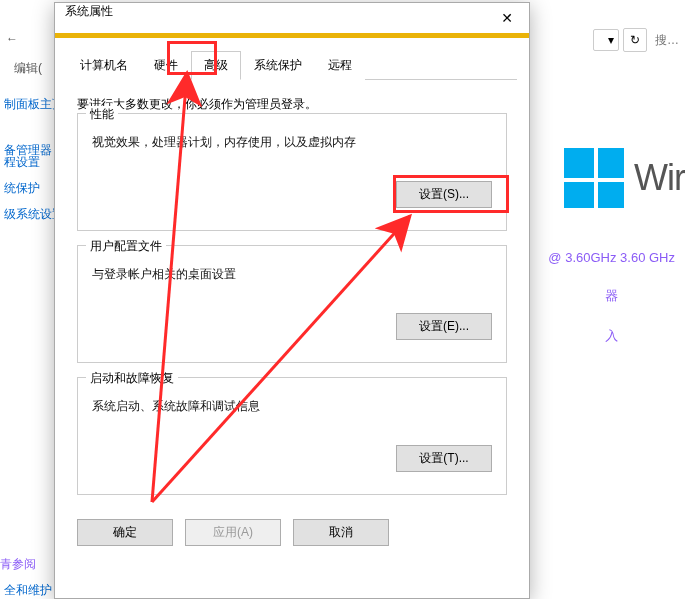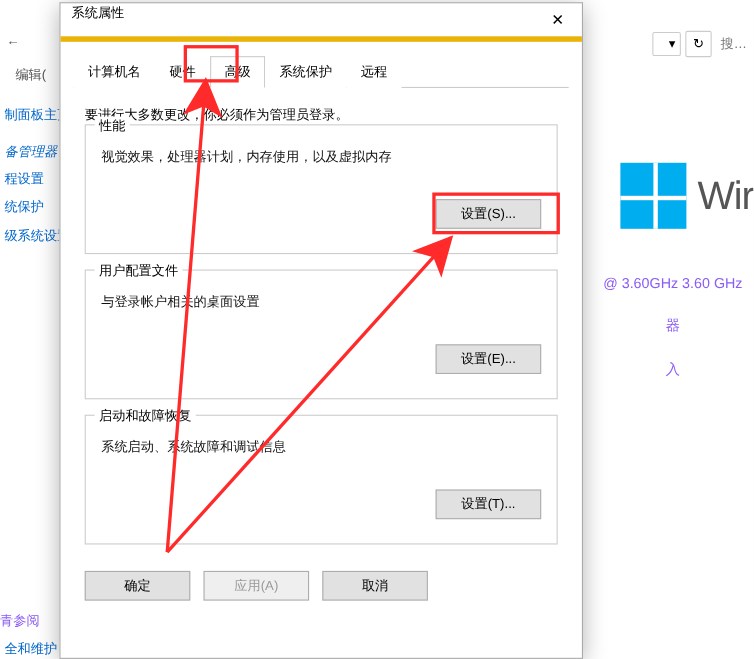--- a/index.html
+++ b/index.html
@@ -63,21 +63,21 @@
     <div class="bg-left">
       <div class="bg-left-block" style="top:30px;left:6px;">
         <span class="grey">←</span>
       </div>
       <div class="bg-left-block" style="top:60px;left:14px;">
         <span class="grey">编辑(</span>
       </div>
       <div class="bg-left-block" style="top:96px;">
         <a>制面板主页</a>
       </div>
-      <div class="bg-left-block" style="top:130px;font-style:italic;">
+      <div class="bg-left-block" style="top:142px;">
         <a>备管理器</a>
       </div>
       <div class="bg-left-block" style="top:154px;">
         <a>程设置</a>
       </div>
       <div class="bg-left-block" style="top:180px;">
         <a>统保护</a>
       </div>
       <div class="bg-left-block" style="top:206px;">
         <a>级系统设置</a>

